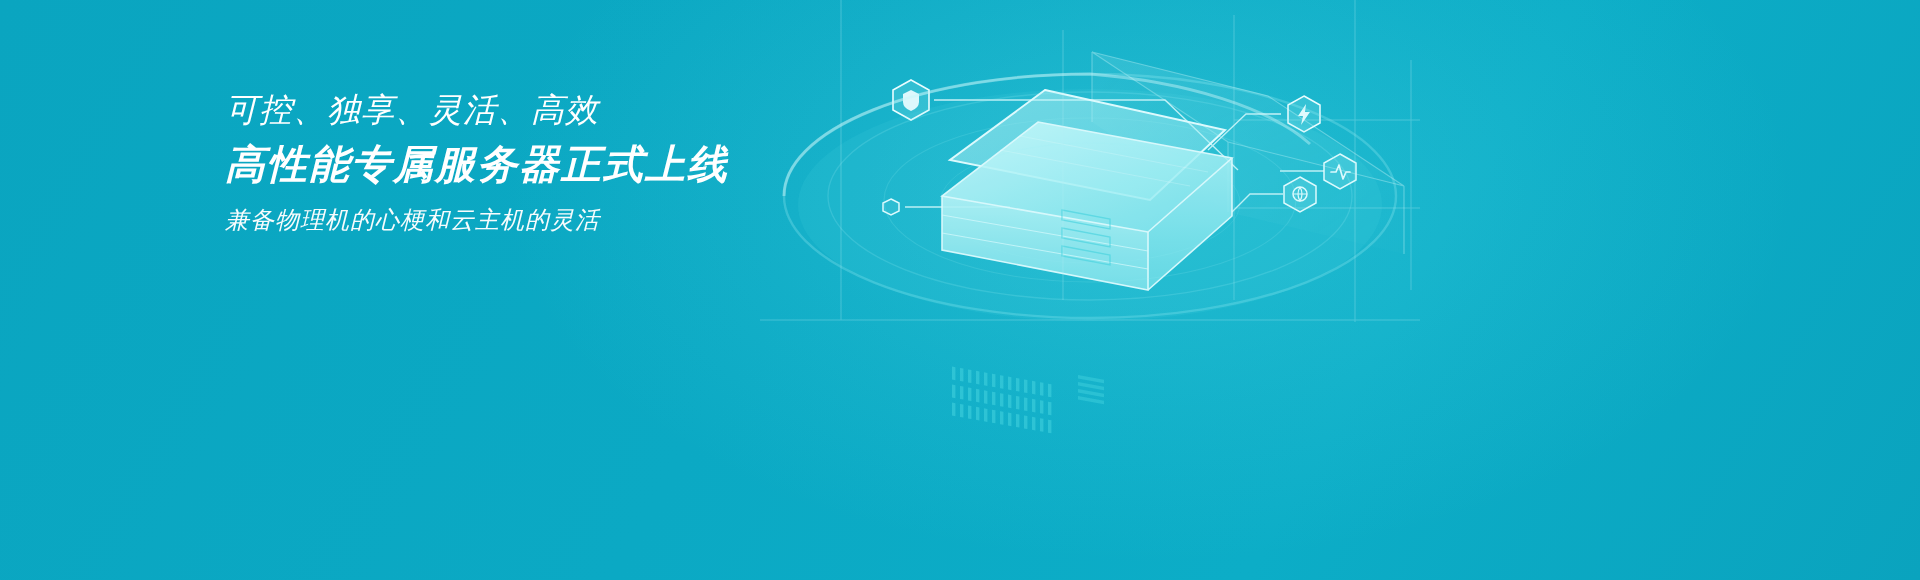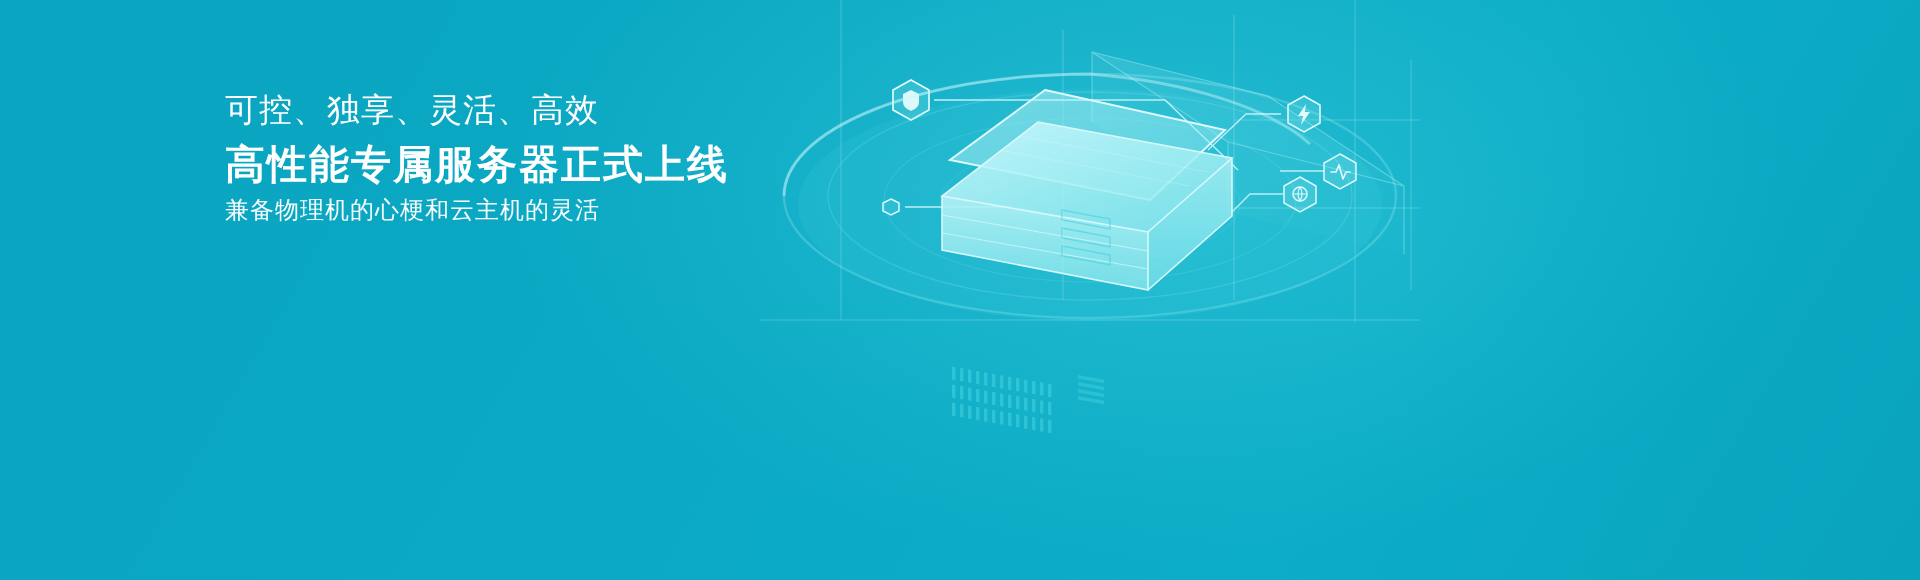--- a/index.html
+++ b/index.html
@@ -6,36 +6,37 @@
   body{
     width:1920px;height:580px;overflow:hidden;
     font-family:"Liberation Sans","DejaVu Sans",sans-serif;
     background:#0ba8c2;
   }
   #banner{
     position:relative;width:1920px;height:580px;overflow:hidden;
     background:
       radial-gradient(ellipse 900px 520px at 1150px 190px, rgba(90,225,235,0.30) 0%, rgba(90,225,235,0.10) 45%, rgba(90,225,235,0) 72%),
       linear-gradient(120deg,#0aa5c0 0%,#0ba9c4 42%,#0cadc7 70%,#0aa3be 100%);
+    font-style: italic;
   }
   .layer{position:absolute;top:0;left:0;width:1920px;height:580px;pointer-events:none;}
 
   
   #copy{position:absolute;left:225px;top:88px;z-index:40;}
   .line-eyebrow{
     font-size:33px;line-height:44px;color:#ffffff;font-weight:400;
     letter-spacing:1px;white-space:nowrap;
   }
   .line-head{
     font-size:40px;line-height:56px;color:#ffffff;font-weight:700;
     letter-spacing:2px;white-space:nowrap;margin-top:4px;
   }
   .line-sub{
     font-size:24px;line-height:36px;color:#ffffff;font-weight:400;
-    letter-spacing:1px;white-space:nowrap;opacity:.97;
+    letter-spacing:1px;white-space:nowrap;margin-top:10px;opacity:.97;
   }
   #gridlines{z-index:10;}
   #rings{z-index:12;}
 </style>
 </head>
 <body>
 
 <div id="banner">
 
   <svg class="layer" id="gridlines" viewBox="0 0 1920 580" preserveAspectRatio="none">

